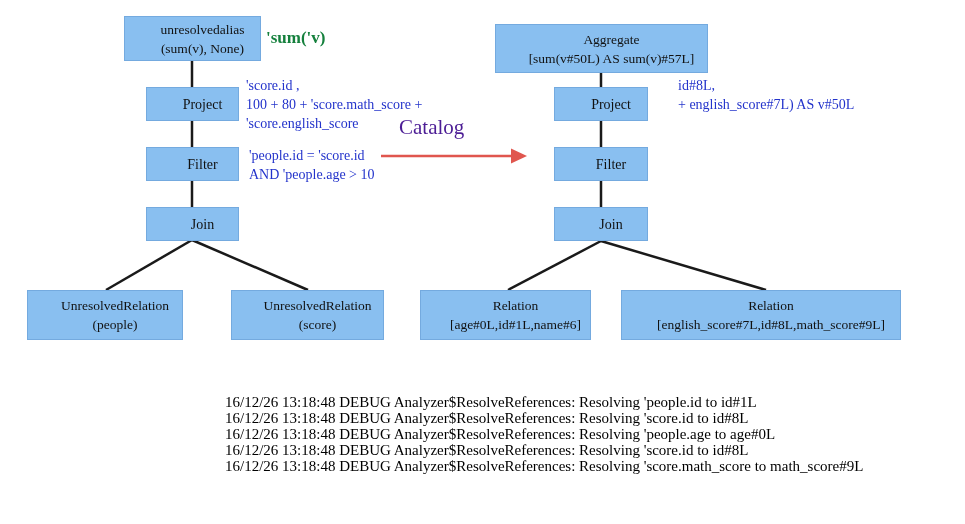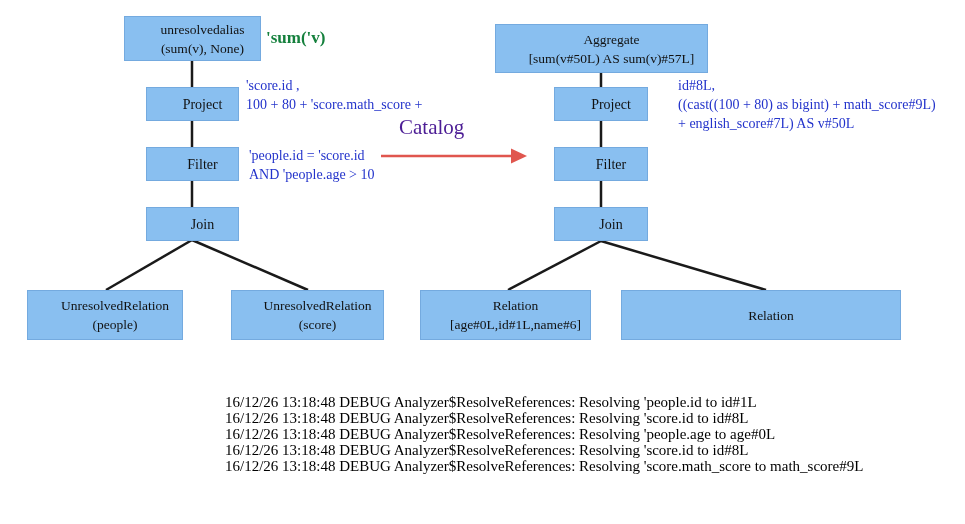--- a/index.html
+++ b/index.html
@@ -99,20 +99,21 @@
 
   <div class="root-annot" style="left:266px; top:28px;">'sum('v)</div>
 
   <div class="node" style="left:146px; top:87px; width:93px; height:34px; font-size:14px;">
     <span class="bl">Project</span>
   </div>
 
   <div class="annot" style="left:246px; top:76px;">
     <span class="al">'score.id ,</span>
     <span class="al">100 + 80 + 'score.math_score +</span>
+    <span class="al">'score.english_score</span>
   </div>
 
   <div class="node" style="left:146px; top:147px; width:93px; height:34px; font-size:14px;">
     <span class="bl">Filter</span>
   </div>
 
   <div class="annot" style="left:249px; top:146px;">
     <span class="al">'people.id = 'score.id</span>
     <span class="al">AND 'people.age &gt; 10</span>
   </div>
@@ -137,40 +138,40 @@
     <span class="bl">Aggregate</span>
     <span class="bl">[sum(v#50L) AS sum(v)#57L]</span>
   </div>
 
   <div class="node" style="left:554px; top:87px; width:94px; height:34px; font-size:14px;">
     <span class="bl">Project</span>
   </div>
 
   <div class="annot" style="left:672px; top:76px;margin-left:6px;">
     <span class="al">id#8L,</span>
-    <span class="al">((cast((100 + 80) as bigint) + math_score#9L)</span>
     <span class="al">+ english_score#7L) AS v#50L</span>
   </div>
 
   <div class="node" style="left:554px; top:147px; width:94px; height:34px; font-size:14px;">
     <span class="bl">Filter</span>
   </div>
 
 
   <div class="node" style="left:554px; top:207px; width:94px; height:34px; font-size:14px;">
     <span class="bl">Join</span>
   </div>
 
   <div class="node" style="left:420px; top:290px; width:171px; height:50px;">
     <span class="bl">Relation</span>
     <span class="bl">[age#0L,id#1L,name#6]</span>
   </div>
 
   <div class="node" style="left:621px; top:290px; width:280px; height:50px;">
     <span class="bl">Relation</span>
+    <span class="bl">[english_score#7L,id#8L,math_score#9L]</span>
   </div>
 
   <div class="log">
     <div>16/12/26 13:18:48 DEBUG Analyzer$ResolveReferences: Resolving 'people.id to id#1L</div>
     <div>16/12/26 13:18:48 DEBUG Analyzer$ResolveReferences: Resolving 'score.id to id#8L</div>
     <div>16/12/26 13:18:48 DEBUG Analyzer$ResolveReferences: Resolving 'people.age to age#0L</div>
     <div>16/12/26 13:18:48 DEBUG Analyzer$ResolveReferences: Resolving 'score.id to id#8L</div>
     <div>16/12/26 13:18:48 DEBUG Analyzer$ResolveReferences: Resolving 'score.math_score to math_score#9L</div>
   </div>
 

